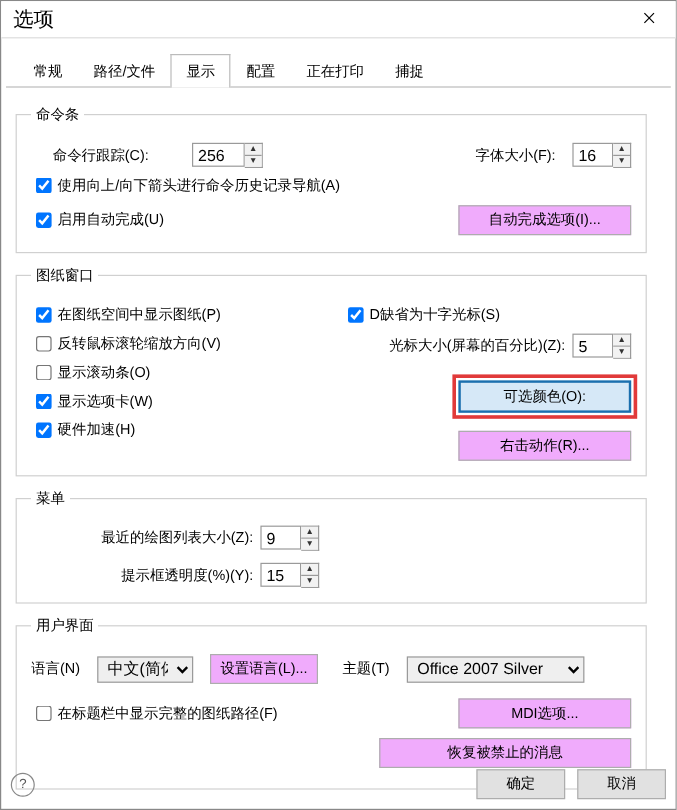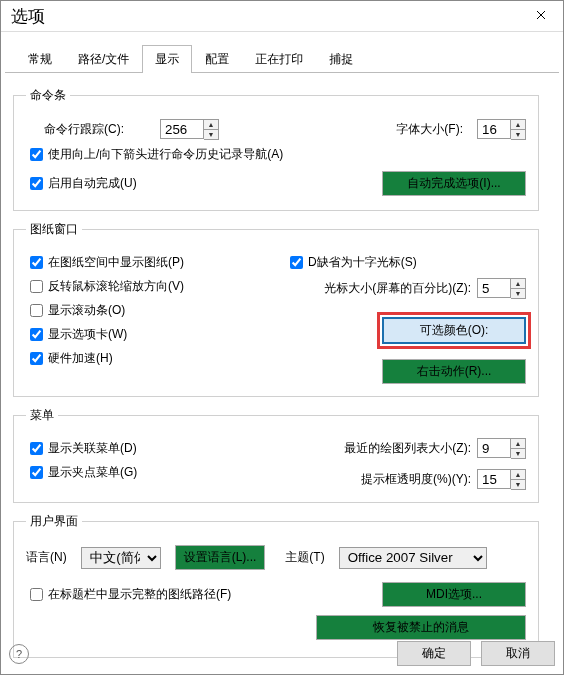--- a/index.html
+++ b/index.html
@@ -15,21 +15,21 @@
   legend{padding:0 4px;}
   .row{display:flex;align-items:center;margin:5px 0;gap:36px;}
   .lbl{margin-right:8px;}
   .chk{display:flex;align-items:center;margin:5px 0;}
   .chk input{margin-right:5px;}
   .num{display:inline-flex;align-items:stretch;}
   .num input{width:44px;height:20px;border:1px solid #9a9a9a;text-align:left;padding:0 4px;box-sizing:border-box;}
   .spin{display:flex;flex-direction:column;border:1px solid #9a9a9a;border-left:none;}
   .spin div{width:14px;height:9px;background:#f2f2f2;display:flex;align-items:center;justify-content:center;font-size:7px;line-height:1;color:#333;}
   .spin div:first-child{border-bottom:1px solid #9a9a9a;}
-  .btn{background:#15803d;border:1px solid #adadad;padding:3px 14px;min-width:120px;text-align:center;box-sizing:border-box;}
+  .btn{background:#f0abfc;border:1px solid #adadad;padding:3px 14px;min-width:120px;text-align:center;box-sizing:border-box;}
   .btn.wide{min-width:144px;}
   .btn.highlight{outline:3px solid #e13a3a;outline-offset:2px;background:#d6e8f7;border:2px solid #1b6fae;}
   .grid2{display:grid;grid-template-columns:1fr 1fr;column-gap:20px;align-items:start;}
   .rightcol{display:flex;flex-direction:column;gap:8px;align-items:flex-end;}
   .inline-right{display:flex;align-items:center;justify-content:flex-end;gap:6px;}
   select.combo{border:1px solid #9a9a9a;height:22px;padding:1px 4px;}
   .footer{position:absolute;bottom:8px;left:8px;right:8px;display:flex;align-items:center;justify-content:flex-end;gap:10px;}
   .footer .help{margin-right:auto;width:18px;height:18px;border:1px solid #888;border-radius:50%;display:flex;align-items:center;justify-content:center;font-size:11px;color:#555;}
   .btnsm{background:#e1e1e1;border:1px solid #adadad;padding:3px 0;width:72px;text-align:center;}
 </style>
@@ -141,30 +141,20 @@
             <div class="btn wide">右击动作(R)...</div>
           </div>
         </div>
       </div>
     </fieldset>
 
     <fieldset>
       <legend>菜单</legend>
       <div class="grid2">
         <div>
-          <label class="chk">
-              <input type="checkbox" checked="" style="">
-              <span>显示关联菜单(D)</span>
-            </label>
-          <label class="chk">
-              <input type="checkbox" checked="" style="">
-              <span>显示夹点菜单(G)</span>
-            </label>
-        </div>
-        <div>
           <div class="inline-right" style="margin:4px 0;">
             <span>最近的绘图列表大小(Z):</span>
             <span class="num">
                 <input style="width: 34px;" value="9">
                 <span class="spin">
                   <div>▲</div>
                   <div>▼</div>
                 </span>
               </span>
           </div>

